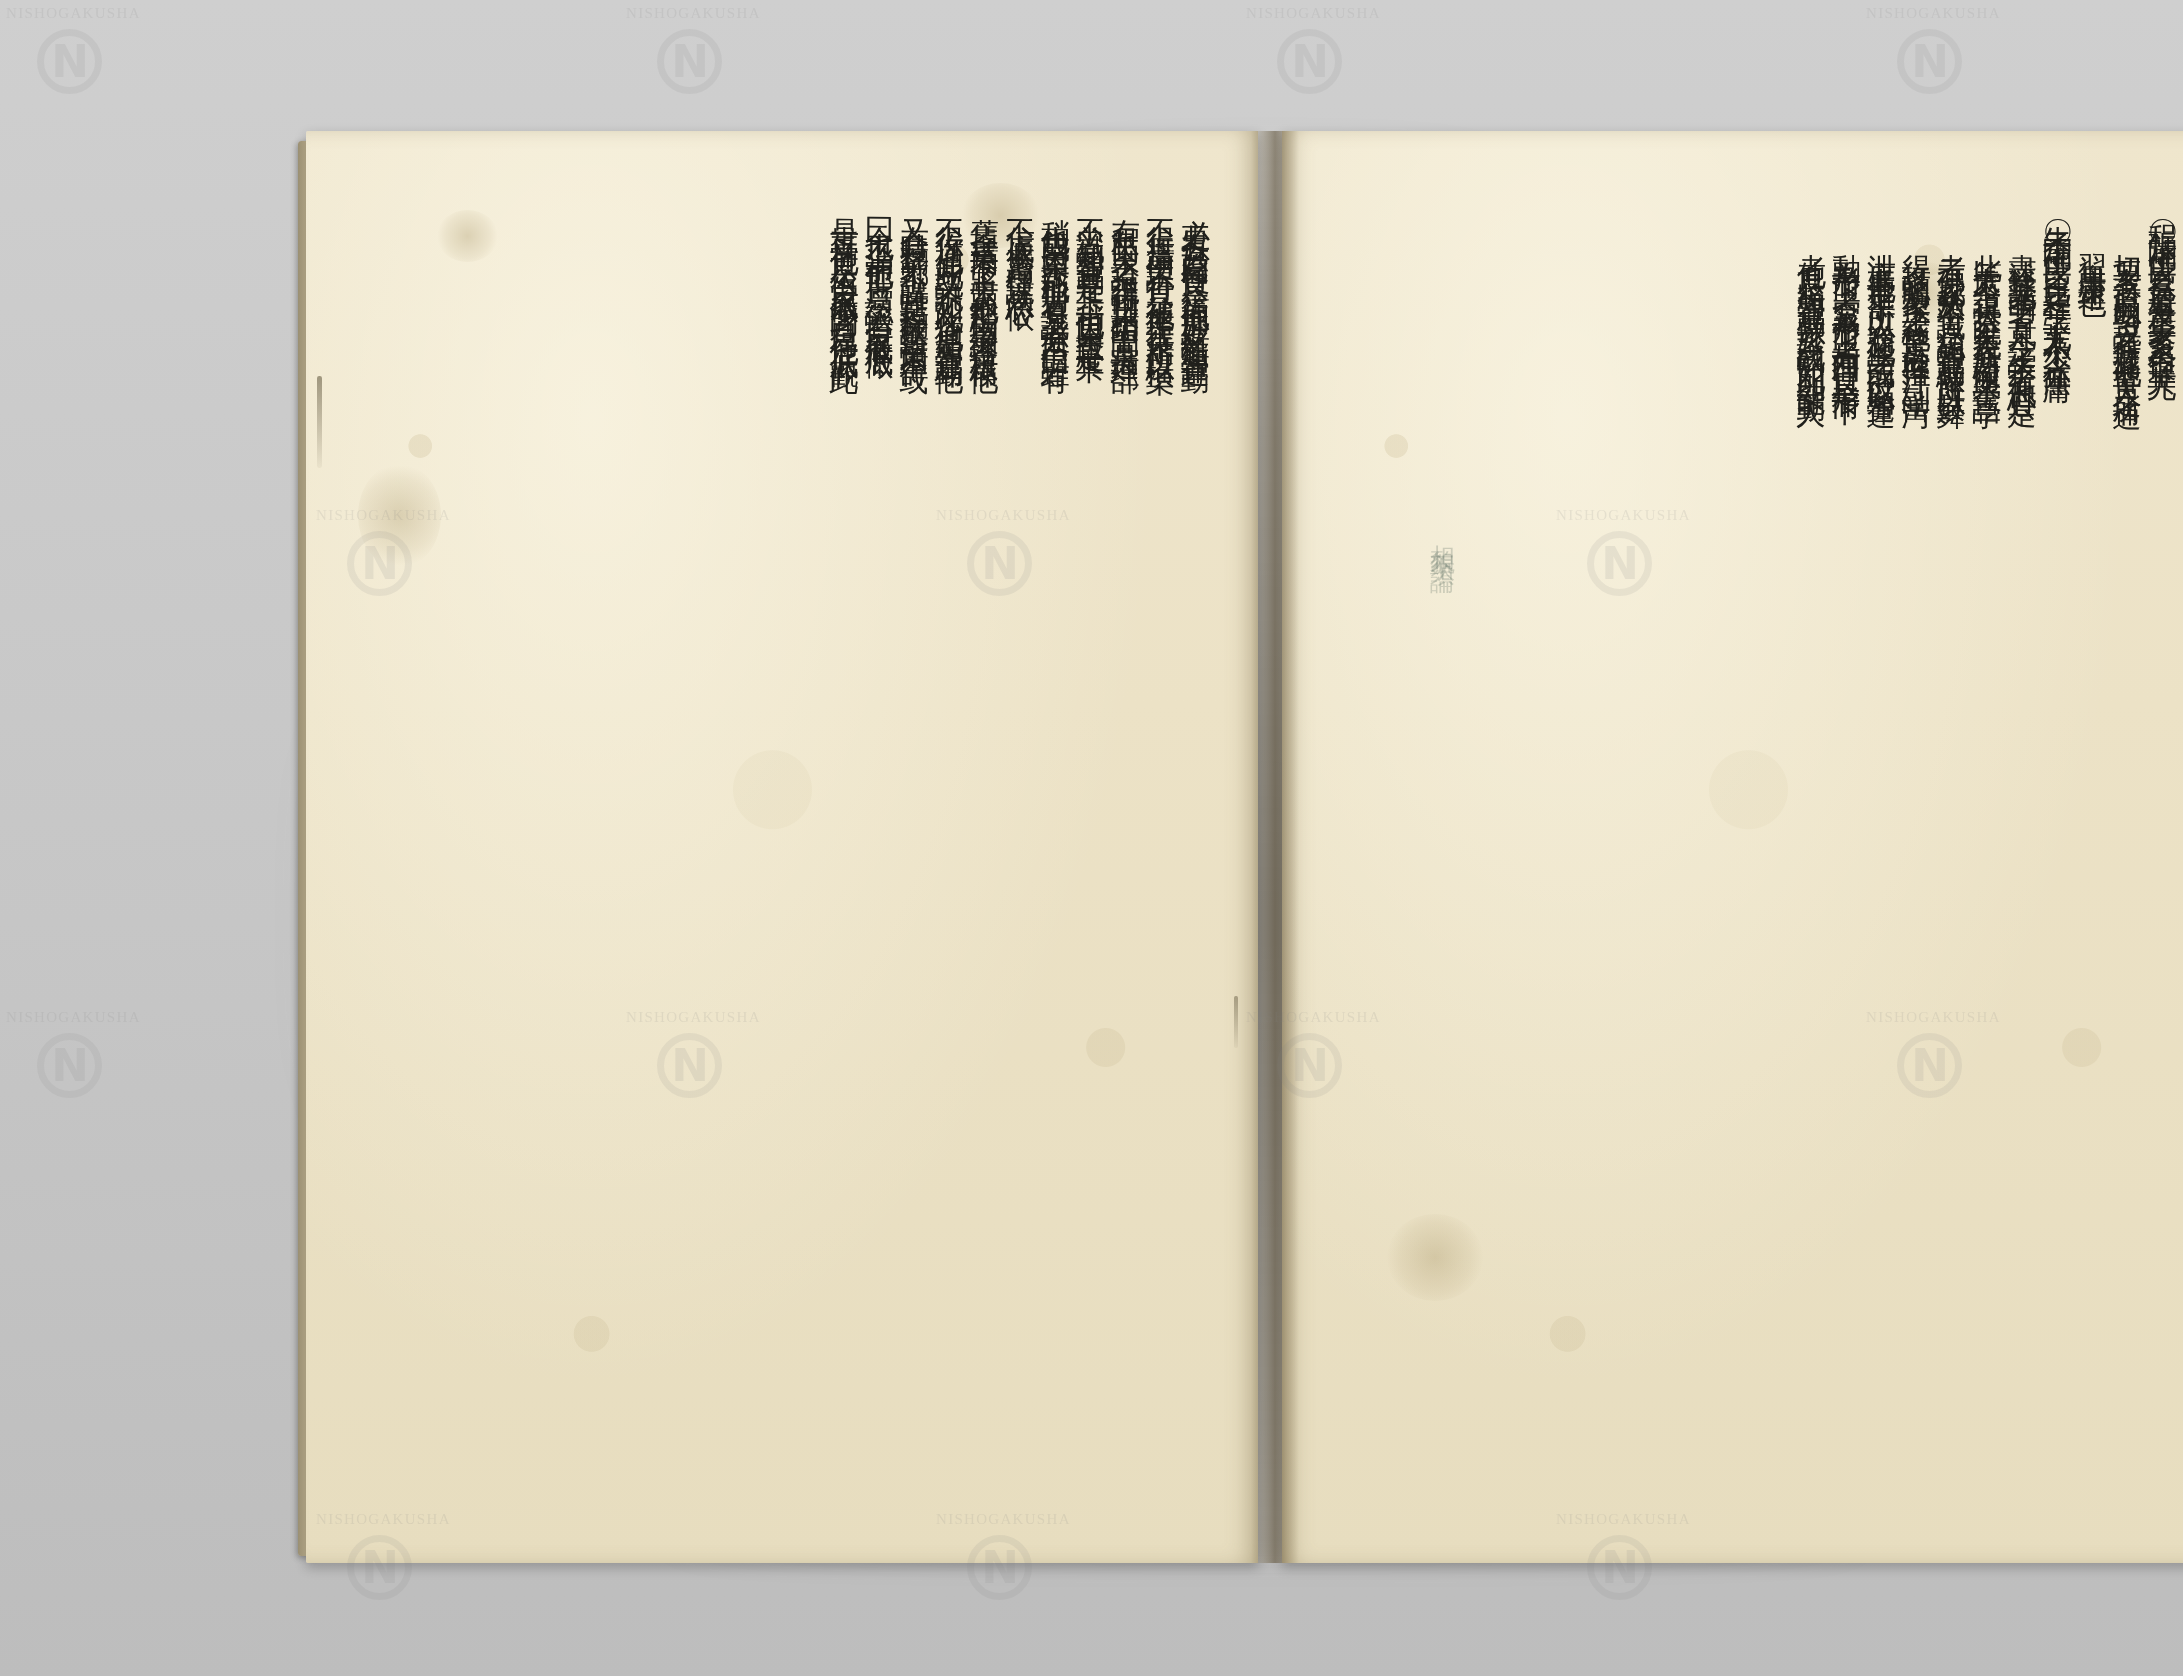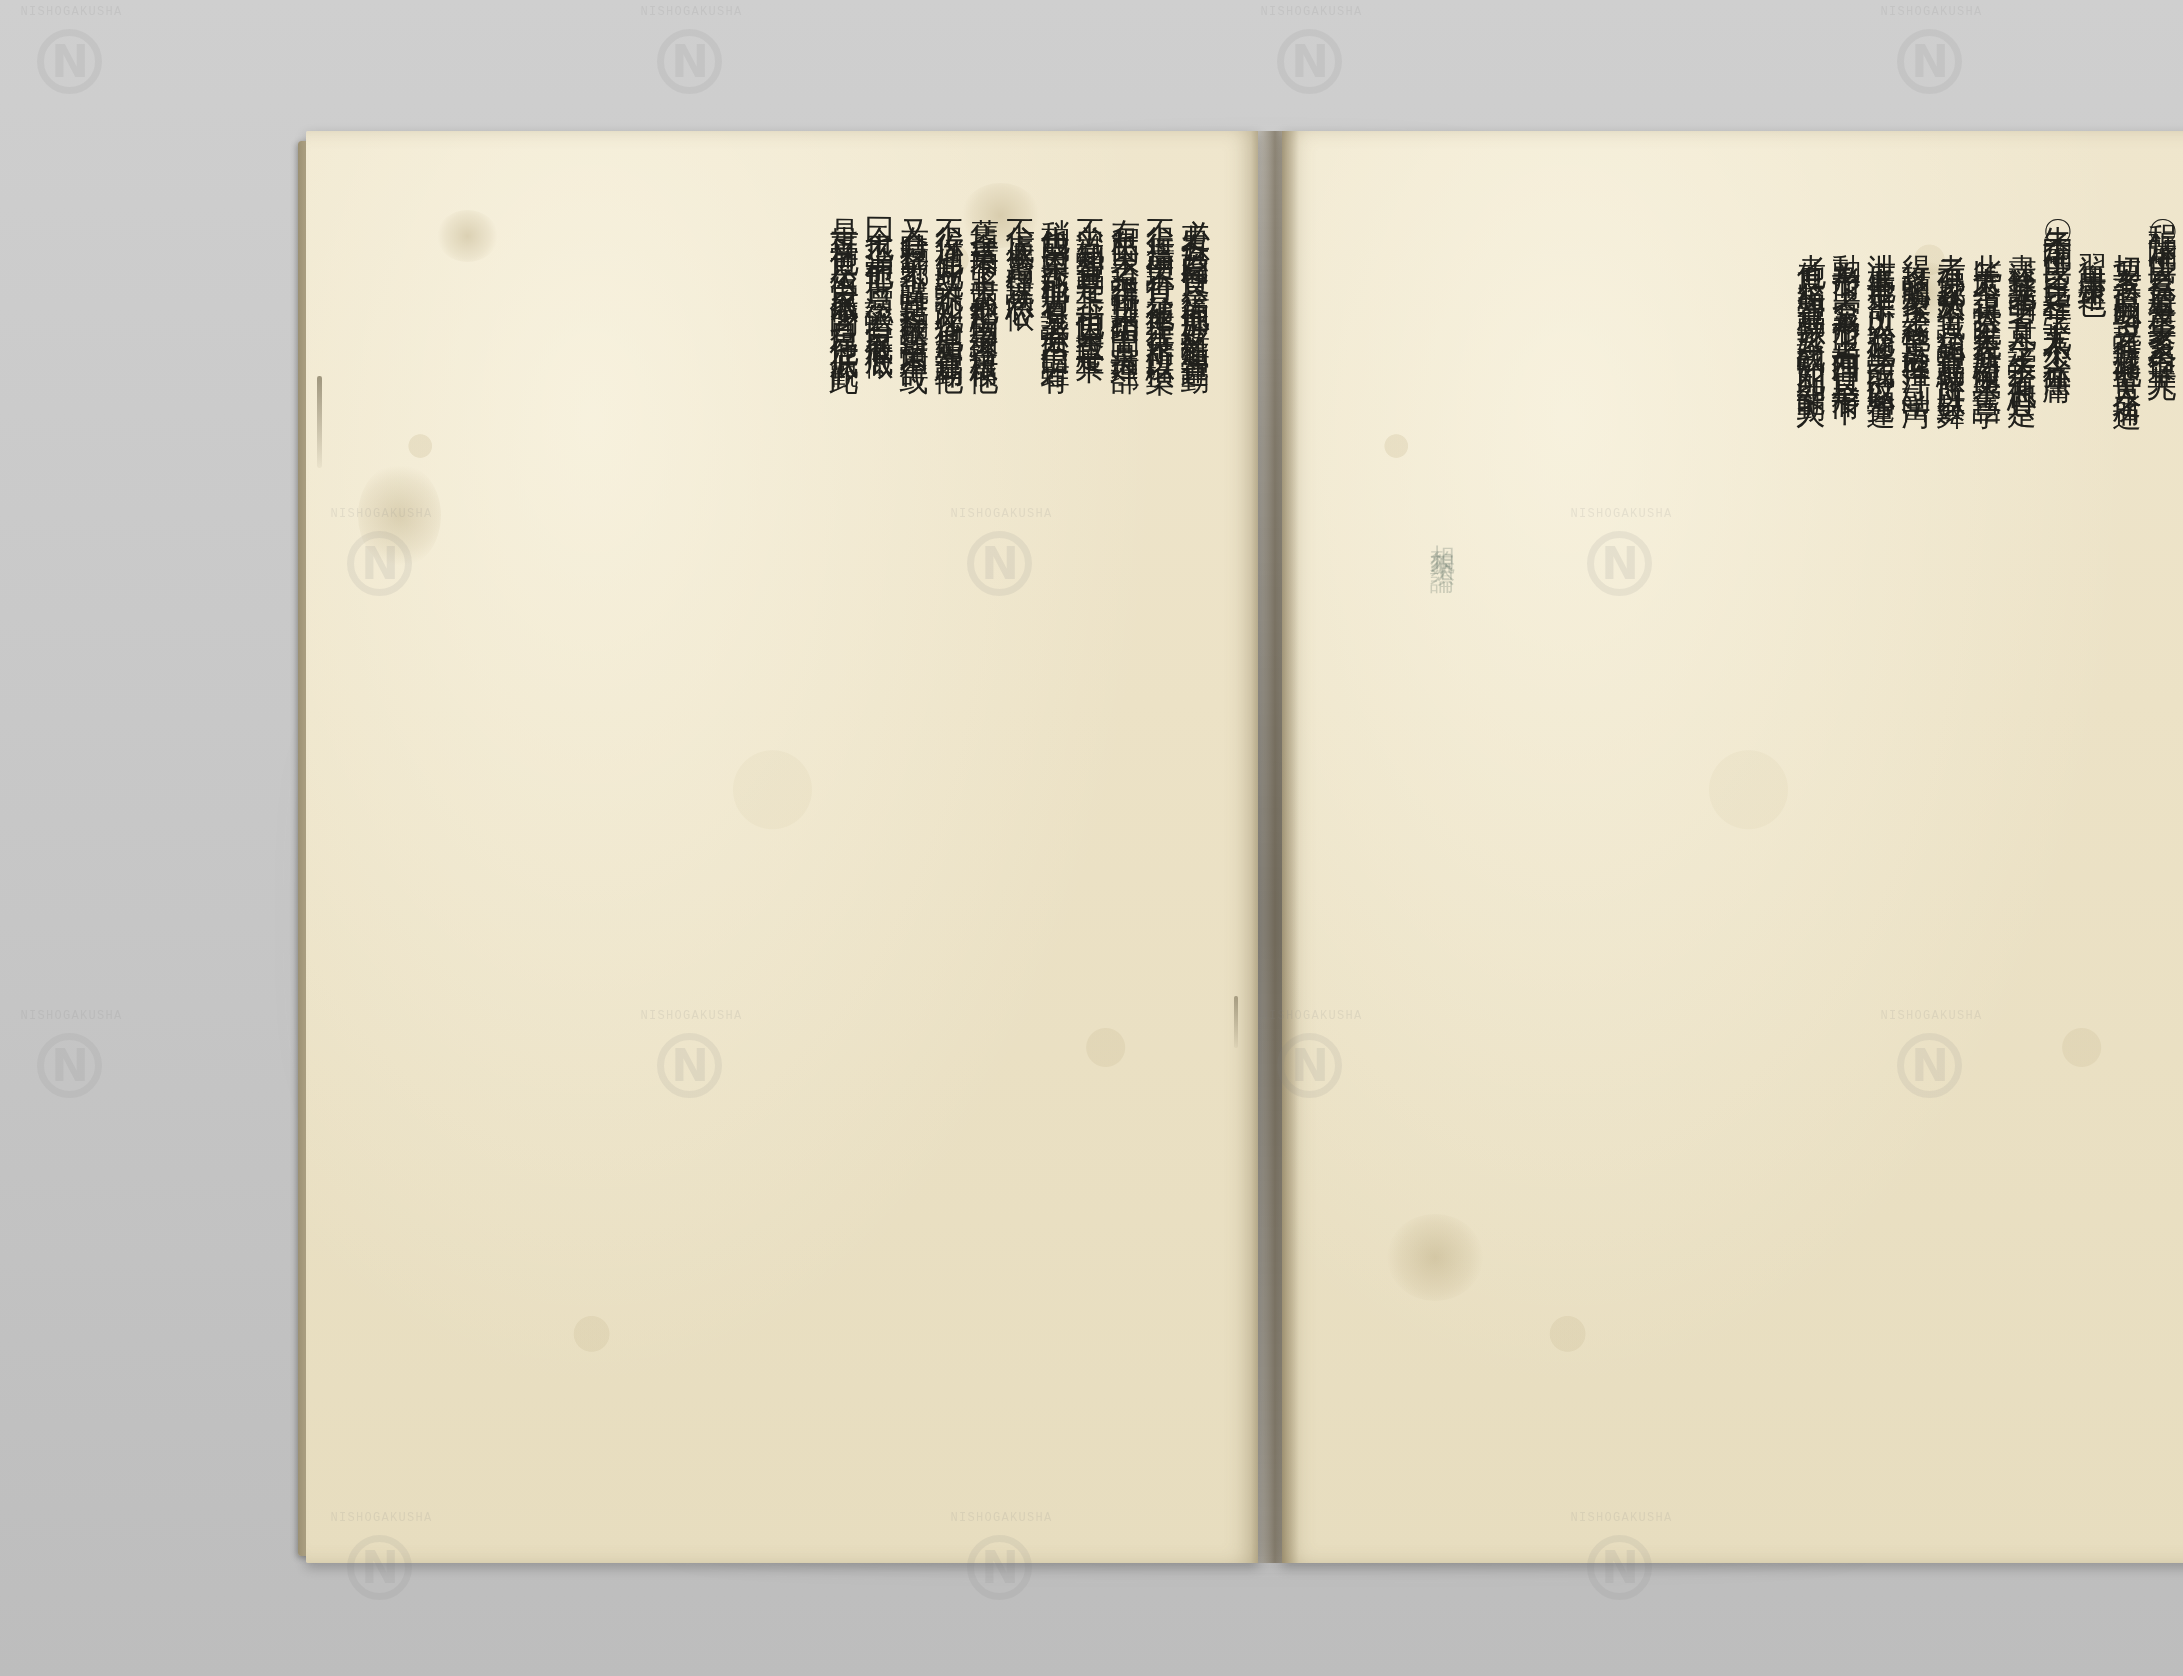--- a/index.html
+++ b/index.html
@@ -57,22 +57,22 @@
     font-weight: 700;
     font-size: 45px;
     color: rgba(130,130,130,0.85);
   }
   .wm .wm-text {
     position: absolute;
     left: -20px;
     top: -13px;
     width: 131px;
     text-align: center;
-    font-family: Liberation Mono, monospace;
-    font-size: 12px;
+    font-family: Liberation Serif, serif;
+    font-size: 15px;
     letter-spacing: 1.3px;
     color: rgba(130,130,130,0.9);
     white-space: nowrap;
   }
 
   
   #book-shadow {
     position: absolute;
     left: 288px;
     top: 131px;

